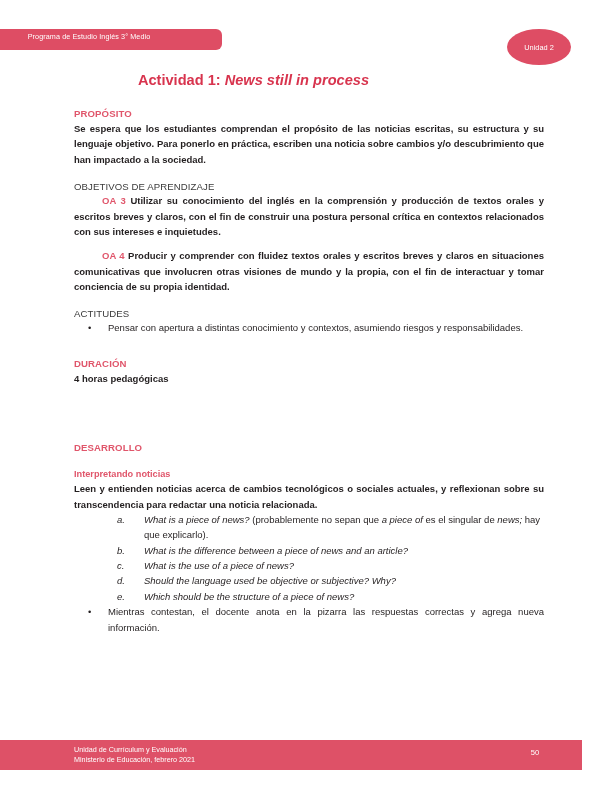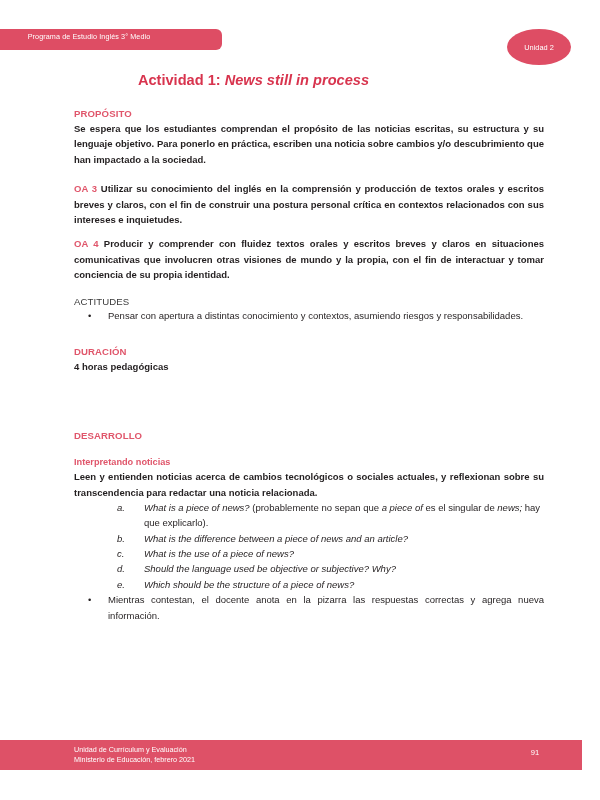--- a/index.html
+++ b/index.html
@@ -104,20 +104,21 @@
     margin: 0;
     text-align: justify;
     color: #231f20;
     font-weight: bold;
   }
   p.body-left {
     text-align: left;
   }
   .oa-tag {
     color: #E0566B;
+    margin-left: 28px;
   }
   .gap-sm { height: 9px; }
   .gap-md { height: 14px; }
   .gap-lg { height: 22px; }
   .gap-xl { height: 34px; }
 
   
   ul.bullets {
     list-style: none;
     margin: 0;
@@ -205,20 +206,21 @@
   <span>Actividad 1:</span><span class="italic-part"> News still in process</span>
 </div>
 
 <div class="content">
 
   <div class="section-head">PROPÓSITO</div>
   <p class="body">Se espera que los estudiantes comprendan el propósito de las noticias escritas, su estructura y su lenguaje objetivo. Para ponerlo en práctica, escriben una noticia sobre cambios y/o descubrimiento que han impactado a la sociedad.</p>
 
   <div class="gap-md"></div>
 
+  <div class="section-head-plain">OBJETIVOS DE APRENDIZAJE</div>
   <p class="body"><span class="oa-tag">OA 3</span><span> Utilizar su conocimiento del inglés en la comprensión y producción de textos orales y escritos breves y claros, con el fin de construir una postura personal crítica en contextos relacionados con sus intereses e inquietudes.</span></p>
 
   <div class="gap-sm"></div>
 
   <p class="body"><span class="oa-tag">OA 4</span><span> Producir y comprender con fluidez textos orales y escritos breves y claros en situaciones comunicativas que involucren otras visiones de mundo y la propia, con el fin de interactuar y tomar conciencia de su propia identidad.</span></p>
 
   <div class="gap-md"></div>
 
   <div class="section-head-plain">ACTITUDES</div>
   <ul class="bullets">
@@ -263,13 +265,13 @@
     <li>Mientras contestan, el docente anota en la pizarra las respuestas correctas y agrega nueva información.</li>
   </ul>
 
 </div>
 
 <div class="footer-band"></div>
 <div class="footer-text">
   <div>Unidad de Currículum y Evaluación</div>
   <div>Ministerio de Educación, febrero 2021</div>
 </div>
-<div class="footer-page">91</div>
+<div class="footer-page">50</div>
 
 </body></html>

